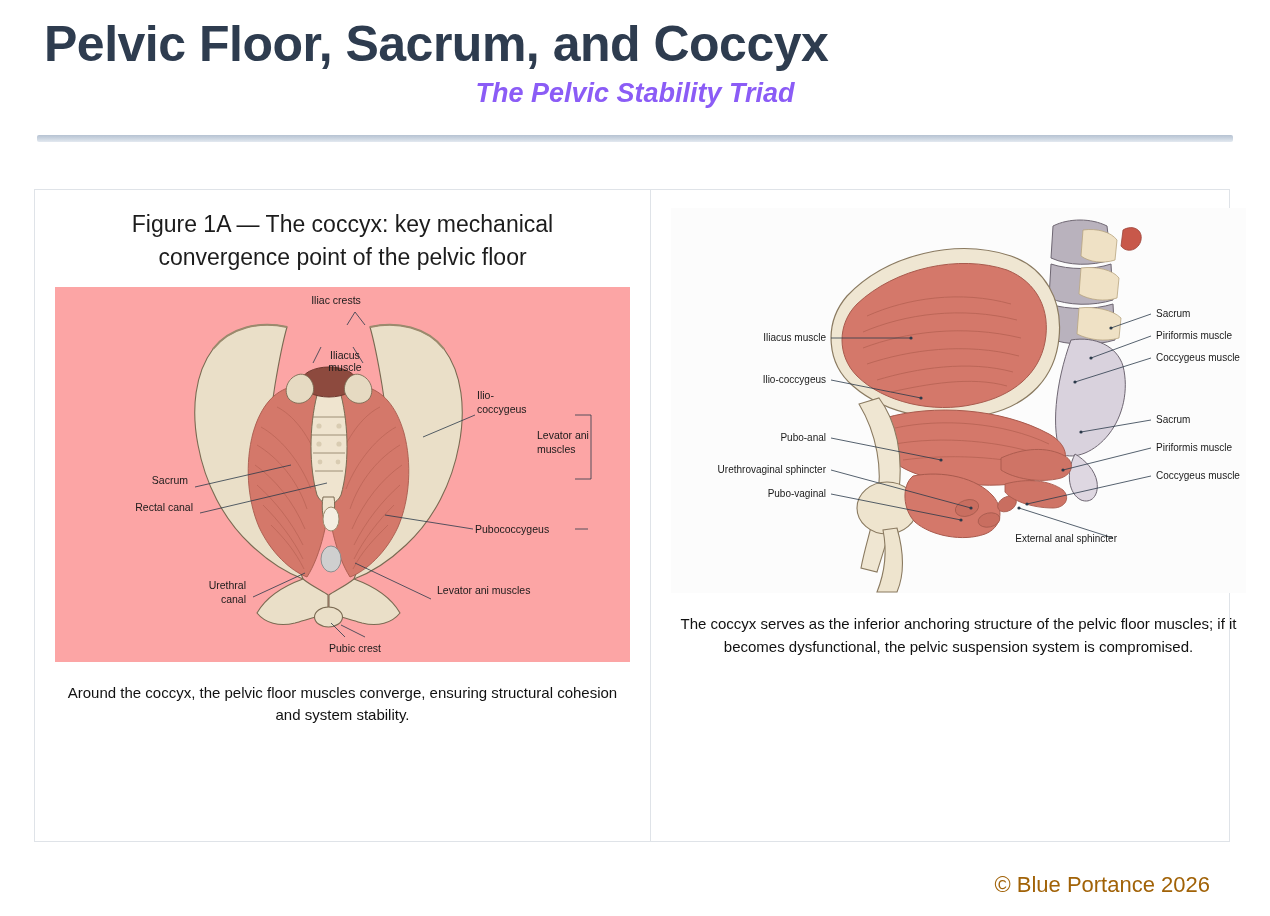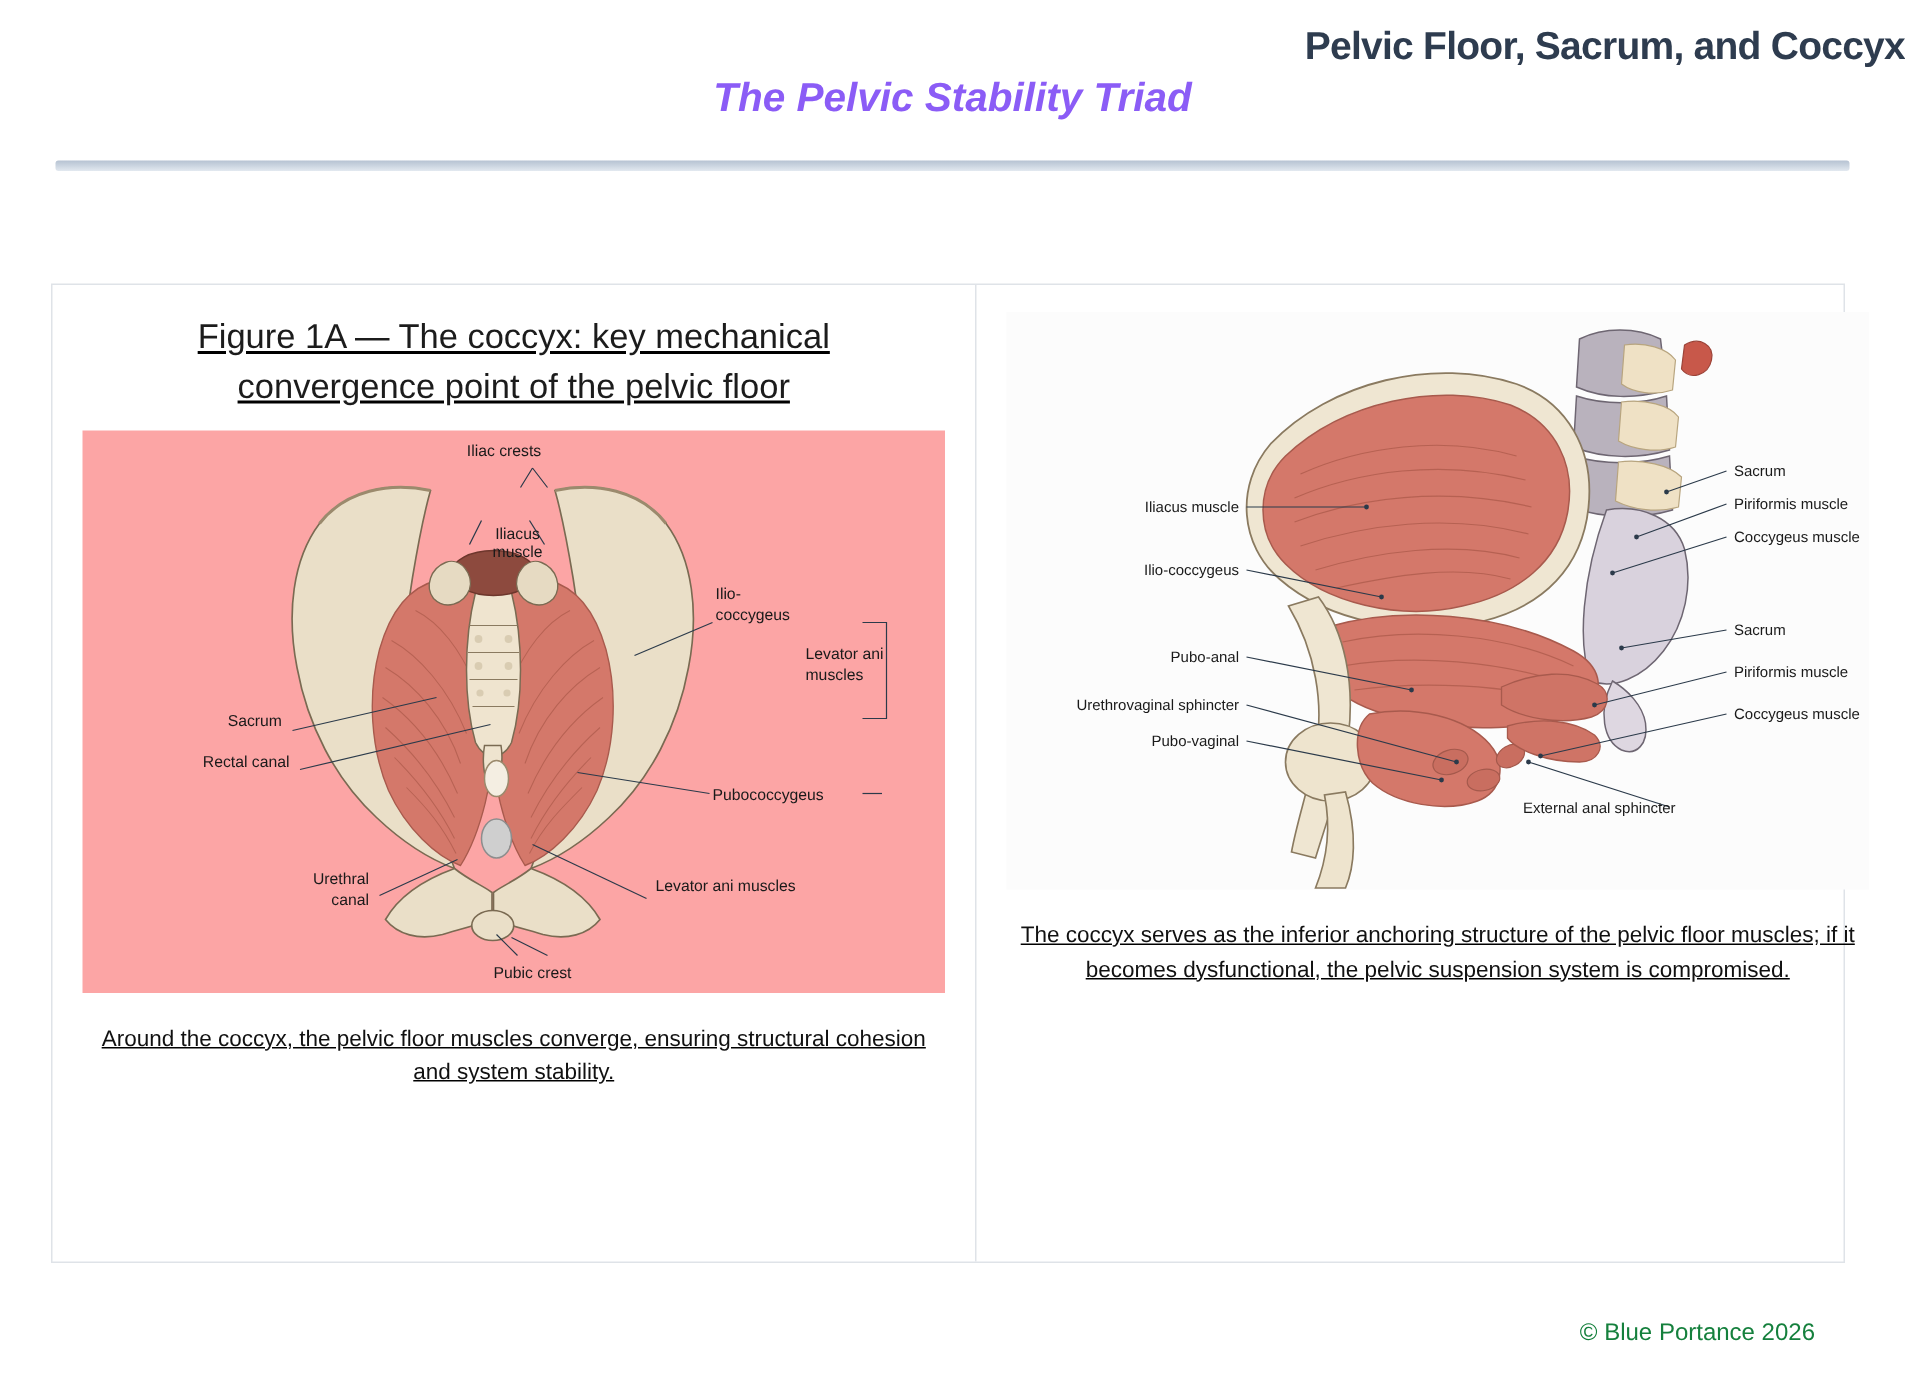--- a/index.html
+++ b/index.html
@@ -11,22 +11,22 @@
   }
   .page {
     position: relative;
     width: 1270px; height: 916px;
     background: #ffffff;
     overflow: hidden;
   }
 
   
   .title {
-    text-align: right;
-    font-size: 26px;
+    text-align: left;
+    font-size: 50px;
     font-weight: bold;
     color: #2e3c4f;
     letter-spacing: -0.5px;
     padding-top: 16px;
     line-height: 1.15;
     margin-left: 44px;
   }
   .subtitle {
     text-align: center;
     font-size: 27px;
@@ -44,21 +44,20 @@
   }
 
   
   .panels {
     position: absolute;
     left: 34px; top: 189px;
     width: 1196px; height: 653px;
     display: flex;
     border: 1px solid #dfe3e8;
     background: #ffffff;
-    text-decoration: underline;
   }
   .panel {
     flex: 1 1 50%;
     padding: 18px 20px 10px 20px;
     display: flex;
     flex-direction: column;
     align-items: center;
   }
   .panel.left { border-right: 1px solid #dfe3e8; }
 
@@ -87,22 +86,22 @@
     color: #111111;
     text-align: center;
     line-height: 1.5;
     max-width: 560px;
   }
 
   
   .footer {
     position: absolute;
     right: 60px; bottom: 18px;
-    font-size: 16px;
-    color: #15803d;
+    font-size: 22px;
+    color: #a16207;
   }
 
   
   .lbl {
     position: absolute;
     font-size: 10.5px;
     color: #1a1a1a;
     font-family: "Liberation Sans", sans-serif;
     line-height: 1.22;
     white-space: pre-line;

